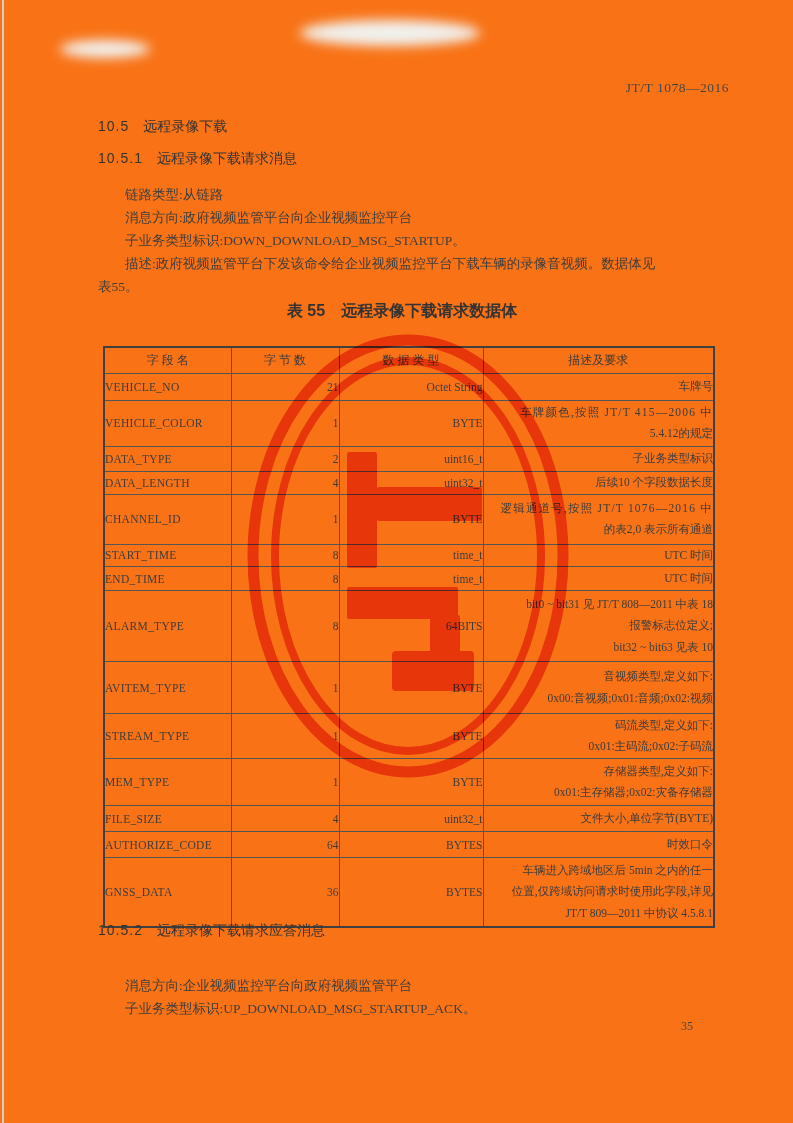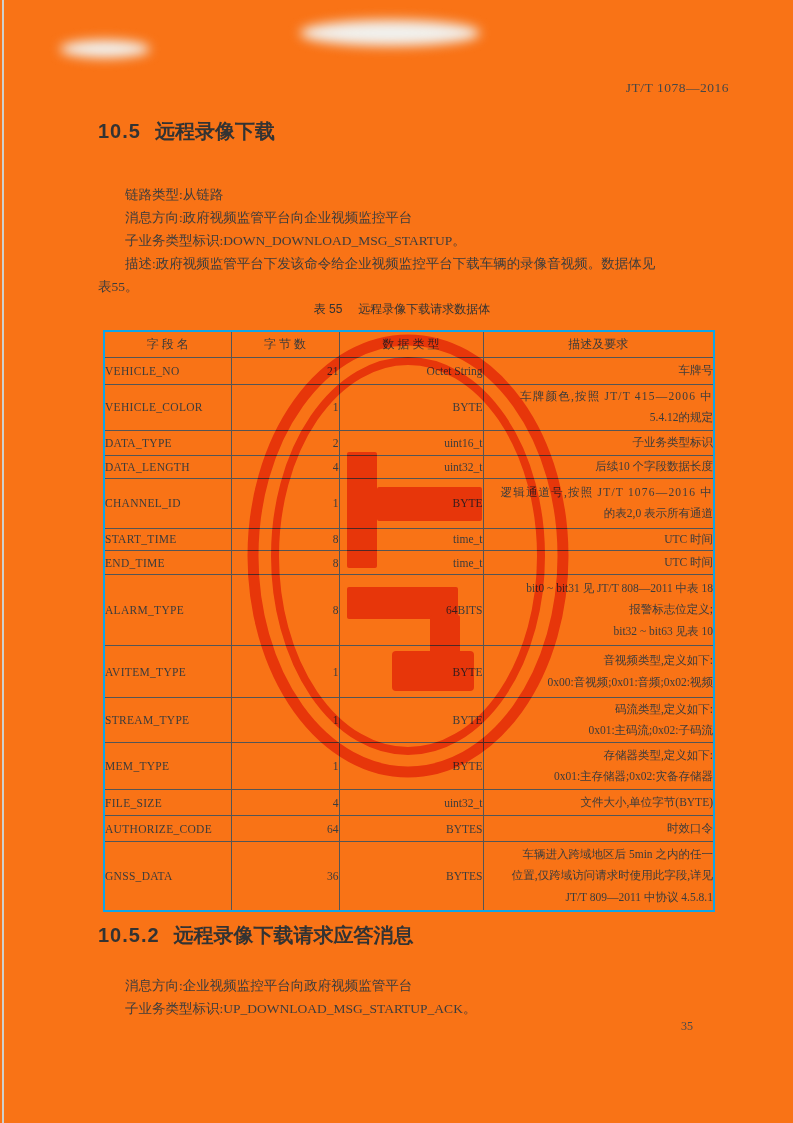--- a/index.html
+++ b/index.html
@@ -14,36 +14,36 @@
   }
   .abs{position:absolute;}
   
   .edge-line{left:2px;top:0;width:2px;height:1123px;background:#cfcfcb;}
   .smudge{background:#f1f1ee;filter:blur(6px);border-radius:50%;}
   
   .doc-ref{top:80px;right:88px;font-size:13.5px;letter-spacing:.5px;color:#474747;}
   .page-num{top:1019px;left:681px;font-size:12px;color:#4a4a4a;}
   
   .h-sec{left:98px;font-family:"Liberation Sans","DejaVu Sans",sans-serif;
-         font-weight:bold;font-size:20px;color:#333;}
+         font-weight:normal;font-size:14px;color:#333;}
   .h-sec .num{margin-right:14px;letter-spacing:1px;}
   
   .pline{left:98px;width:610px;font-size:13.5px;line-height:23px;color:#3d3d3d;}
   .pline.ind2{text-indent:27px;}
   
   .tcap{left:98px;top:301px;width:608px;text-align:center;
         font-family:"Liberation Sans","DejaVu Sans",sans-serif;
-        font-weight:normal;font-size:12px;color:#333;}
+        font-weight:bold;font-size:16px;color:#333;}
   .tcap .cno{margin-right:16px;}
   
   table.std{border-collapse:collapse;table-layout:fixed;width:610px;
             font-size:11.5px;color:#3c3c3c;}
   table.std td,table.std th{border:1px solid #555;padding:0;vertical-align:middle;
             font-weight:normal;overflow:hidden;}
-  table.std{border:2px solid #0ea5e9;}
+  table.std{border:2px solid #404040;margin-top:16px;}
   th.hcell{text-align:center;font-size:12px;color:#3a3a3a;}
   td.fname{padding-left:12px;text-align:left;letter-spacing:.3px;}
   td.bytes,td.dtype{text-align:right;}
   td.descr{padding-left:8px;padding-right:5px;text-align:left;}
   .dline{line-height:21.5px;text-align:right;}
   .dline.ind{text-indent:12px;}
   .dline.sp{letter-spacing:1.2px;}
   
   .stamp{left:240px;top:325px;width:340px;height:460px;
          mix-blend-mode:multiply;opacity:.92;filter:blur(.4px);
@@ -57,20 +57,23 @@
   <div class="abs edge-line"></div>
   <div class="abs smudge" style="left:300px;top:20px;width:180px;height:26px;"></div>
   <div class="abs smudge" style="left:60px;top:40px;width:90px;height:18px;"></div>
 
   <div class="abs doc-ref">JT/T 1078—2016</div>
 
   <div class="abs h-sec" style="top:118px;">
     <span class="num">10.5</span><span>远程录像下载</span>
   </div>
 
+  <div class="abs h-sec" style="top:150px;">
+    <span class="num">10.5.1</span><span>远程录像下载请求消息</span>
+  </div>
 
   <div class="abs pline ind2" style="top:183px;">链路类型:从链路</div>
   <div class="abs pline ind2" style="top:206px;">消息方向:政府视频监管平台向企业视频监控平台</div>
   <div class="abs pline ind2" style="top:229px;">子业务类型标识:DOWN_DOWNLOAD_MSG_STARTUP。</div>
   <div class="abs pline ind2" style="top:252px;">描述:政府视频监管平台下发该命令给企业视频监控平台下载车辆的录像音视频。数据体见</div>
   <div class="abs pline" style="top:275px;">表55。</div>
 
   <div class="abs tcap">
     <span class="cno">表 55</span><span>远程录像下载请求数据体</span>
   </div>

